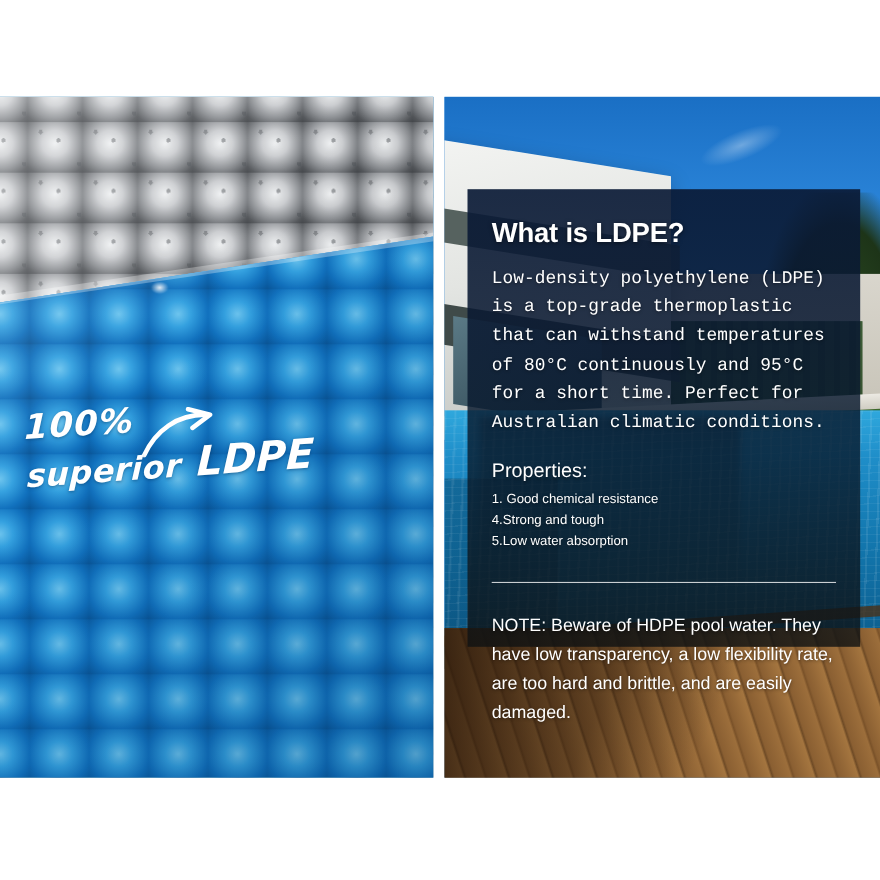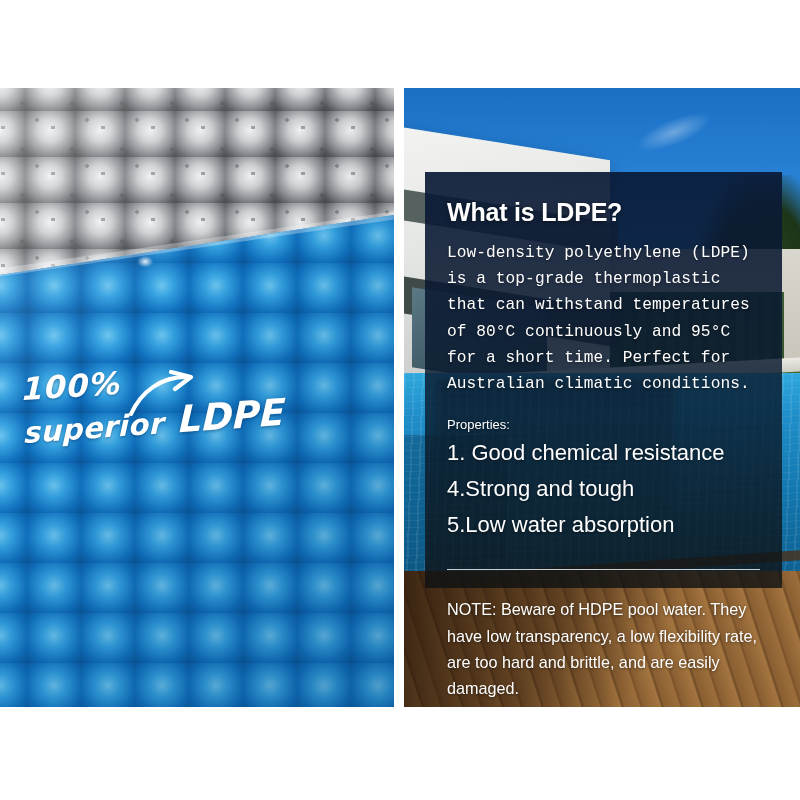--- a/index.html
+++ b/index.html
@@ -212,26 +212,26 @@
     margin:0 0 13px 0;
     text-shadow:0 1px 4px rgba(0,0,0,.5);
   }
   .card-body{
     font-size:16.2px; line-height:1.62; font-weight:400;
     letter-spacing:.05px;
     text-shadow:0 1px 3px rgba(0,0,0,.45);
     font-family:Liberation Mono, monospace;
   }
   .props-label{
-    font-size:13px; line-height:1.62; margin-top:17px;
+    font-size:18px; line-height:1.62; margin-top:17px;
     text-shadow:0 1px 3px rgba(0,0,0,.45);
   }
   .props-list{ list-style:none; margin:0; padding:0; }
   .props-list li{
-    font-size:22px; line-height:1.62;
+    font-size:12px; line-height:1.62;
     text-shadow:0 1px 3px rgba(0,0,0,.45);
   }
   .divider{
     height:1px; background:rgba(255,255,255,.78);
     margin:27px 0 0 0; width:100%;
   }
   .note{
     font-size:16.2px; line-height:1.62; margin-top:26px;
     text-shadow:0 1px 3px rgba(0,0,0,.45);
   }

